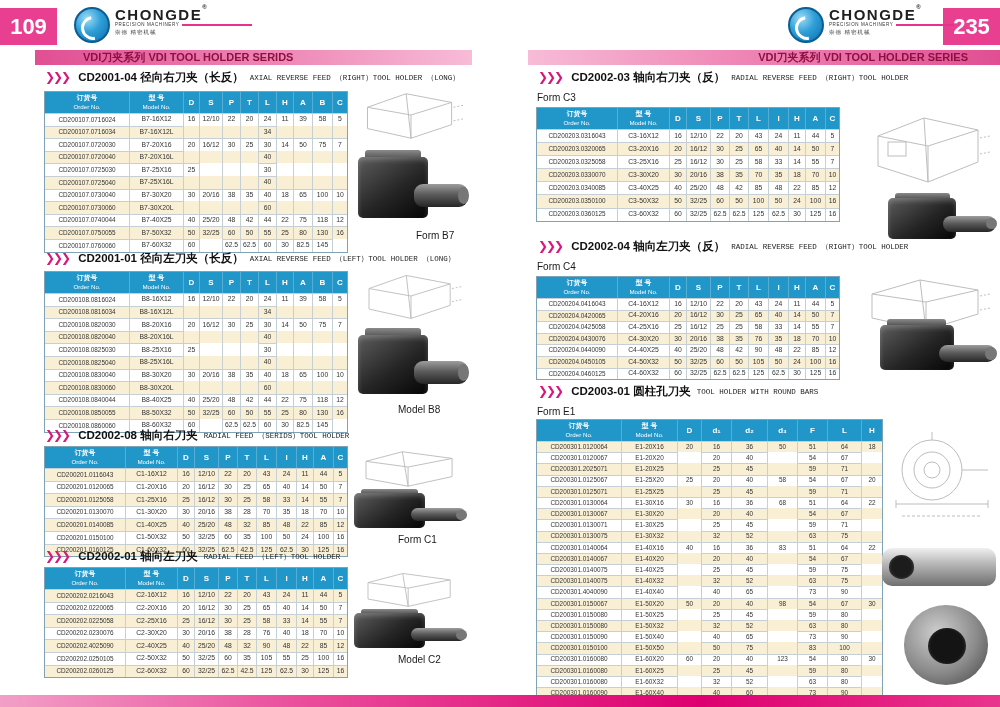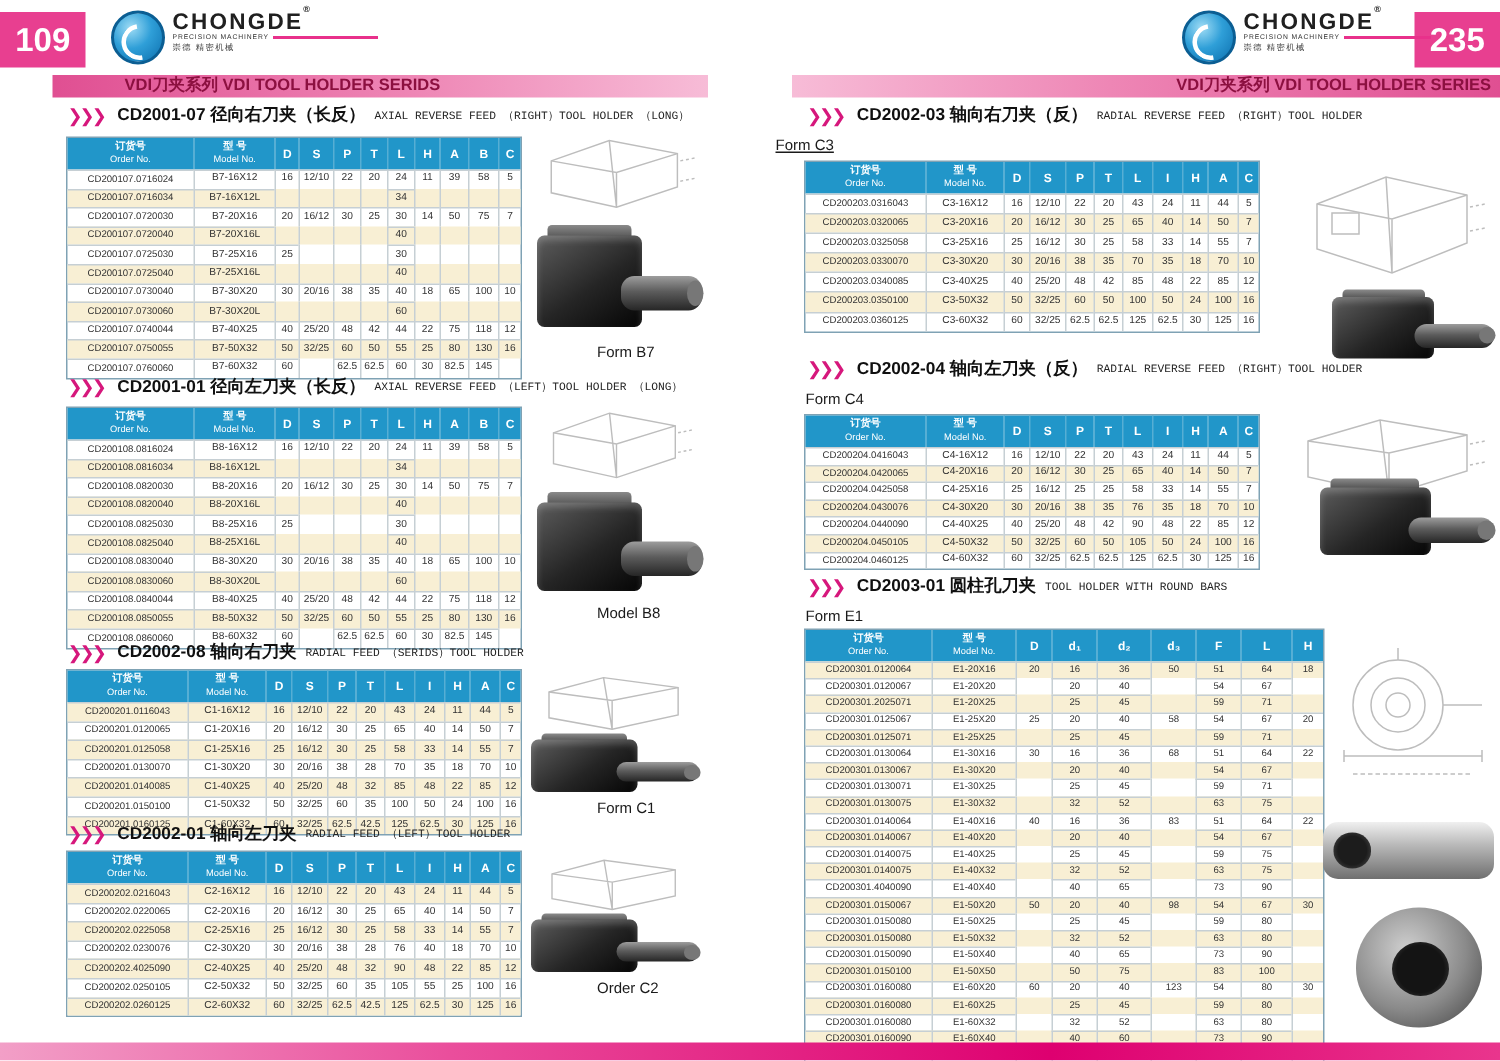--- a/index.html
+++ b/index.html
@@ -17,21 +17,21 @@
   .brand{font-size:15px;font-weight:bold;color:#202020;letter-spacing:1.5px;position:relative;}
   .brand sup{font-size:6px;position:relative;top:-5px;color:#202020;}
   .tagrow{display:flex;align-items:center;gap:3px;margin-top:1px;}
   .tagline{font-size:4.5px;letter-spacing:.6px;color:#333;white-space:nowrap;}
   .tagrule{height:2px;background:linear-gradient(90deg,#e0puis,#e8318b);background:#e8318b;flex:0 0 auto;}
   .cnline{font-size:5.5px;color:#444;margin-top:2px;letter-spacing:1px;}
 
   
   .banner{position:absolute;height:15px;line-height:15px;font-size:11px;font-weight:bold;color:#8c1040;}
   .banner-l{background:linear-gradient(90deg,#e04f92 0%,#ee86b5 55%,#f7bcd7 100%);padding-left:48px;box-sizing:border-box;}
-  .banner-r{background:linear-gradient(90deg,#f7bcd7 0%,#ee86b5 45%,#e04f92 100%);text-align:right;padding-right:6px;box-sizing:border-box;}
+  .banner-r{background:linear-gradient(90deg,#f7bcd7 0%,#ee86b5 45%,#e04f92 100%);text-align:right;padding-right:32px;box-sizing:border-box;}
 
   
   .sec{position:absolute;display:flex;align-items:flex-end;gap:6px;white-space:nowrap;}
   .chev{color:#d6177c;font-weight:bold;font-size:12px;letter-spacing:-2px;line-height:1;padding-right:3px;}
   .sec .t1{font-size:11.5px;font-weight:bold;color:#101010;line-height:1;}
   .sec .t2{font-size:7.5px;color:#222;line-height:1;padding-bottom:1px;font-family:Liberation Mono, monospace;}
   .formlab{position:absolute;font-size:10px;color:#1a1a1a;}
 
   
   .tblwrap{position:absolute;}
@@ -83,21 +83,21 @@
           <span class="tagrule" style="width:70px;"></span>
         </div>
         <div class="cnline">崇德 精密机械</div>
       </div>
     </div>
 
     <div class="banner banner-l" style="left:35px;top:50px;width:437px;">VDI刀夹系列 VDI TOOL HOLDER SERIDS</div>
 
     <div class="sec" style="left:45px;top:71px;">
       <span class="chev">❯❯❯</span>
-      <span class="t1">CD2001-07 径向右刀夹（长反）</span>
+      <span class="t1">CD2001-04 径向右刀夹（长反）</span>
       <span class="t2">AXIAL REVERSE FEED （RIGHT）TOOL HOLDER （LONG）</span>
     </div>
     <div class="tblwrap rh11" style="left:44px;top:91px;width:302px;">
         <table class="tbl">
           <colgroup>
             <col style="width: 84px;">
             <col style="width: 54px;">
             <col style="width: 16px;">
             <col style="width: 23px;">
             <col style="width: 18px;">
@@ -284,21 +284,21 @@
             <path d="M104 22 L114 20 M104 36 L114 34" stroke-dasharray="2 2"></path>
           </g>
         </svg>
     </div>
     <div class="ph" style="left:356px;top:148px;width:112px;height:78px;">
       <div class="top"></div>
         <div class="blk"></div>
         <div class="cyl"></div>
         <div class="cap"></div>
     </div>
-    <div class="formlab" style="left:398px;top:230px;">Form B7</div>
+    <div class="formlab" style="left:416px;top:230px;">Form B7</div>
 
     <div class="sec" style="left:45px;top:252px;">
       <span class="chev">❯❯❯</span>
       <span class="t1">CD2001-01 径向左刀夹（长反）</span>
       <span class="t2">AXIAL REVERSE FEED （LEFT）TOOL HOLDER （LONG）</span>
     </div>
     <div class="tblwrap rh11" style="left:44px;top:271px;width:302px;">
         <table class="tbl">
           <colgroup>
             <col style="width: 84px;">
@@ -793,21 +793,21 @@
             <path d="M52 6 L58 42 M14 16 L58 22 L104 13 M58 22 L58 42"></path>
           </g>
         </svg>
     </div>
     <div class="ph" style="left:352px;top:608px;width:114px;height:44px;">
       <div class="top"></div>
         <div class="blk"></div>
         <div class="cyl"></div>
         <div class="cap"></div>
     </div>
-    <div class="formlab" style="left:398px;top:654px;">Order C2</div>
+    <div class="formlab" style="left:398px;top:654px;">Model C2</div>
   </div>
 
   <div>
     <div class="pn" style="left:943px;top:8px;">235</div>
 
     <div class="logo" style="left:788px;top:7px;">
       <div class="globe"></div>
       <div class="txt">
         <div class="brand"><span>CHONGDE</span><sup>®</sup></div>
         <div class="tagrow">
@@ -818,21 +818,21 @@
       </div>
     </div>
 
     <div class="banner banner-r" style="left:528px;top:50px;width:472px;">VDI刀夹系列 VDI TOOL HOLDER SERIES</div>
 
     <div class="sec" style="left:538px;top:71px;">
       <span class="chev">❯❯❯</span>
       <span class="t1">CD2002-03 轴向右刀夹（反）</span>
       <span class="t2">RADIAL REVERSE FEED （RIGHT）TOOL HOLDER</span>
     </div>
-    <div class="formlab" style="left:517px;top:92px;text-decoration:underline;">Form C3</div>
+    <div class="formlab" style="left:537px;top:92px;">Form C3</div>
     <div class="tblwrap rh12" style="left:536px;top:107px;width:302px;">
         <table class="tbl">
           <colgroup>
             <col style="width: 80px;">
             <col style="width: 52px;">
             <col style="width: 17px;">
             <col style="width: 24px;">
             <col style="width: 19px;">
             <col style="width: 19px;">
             <col style="width: 20px;">

